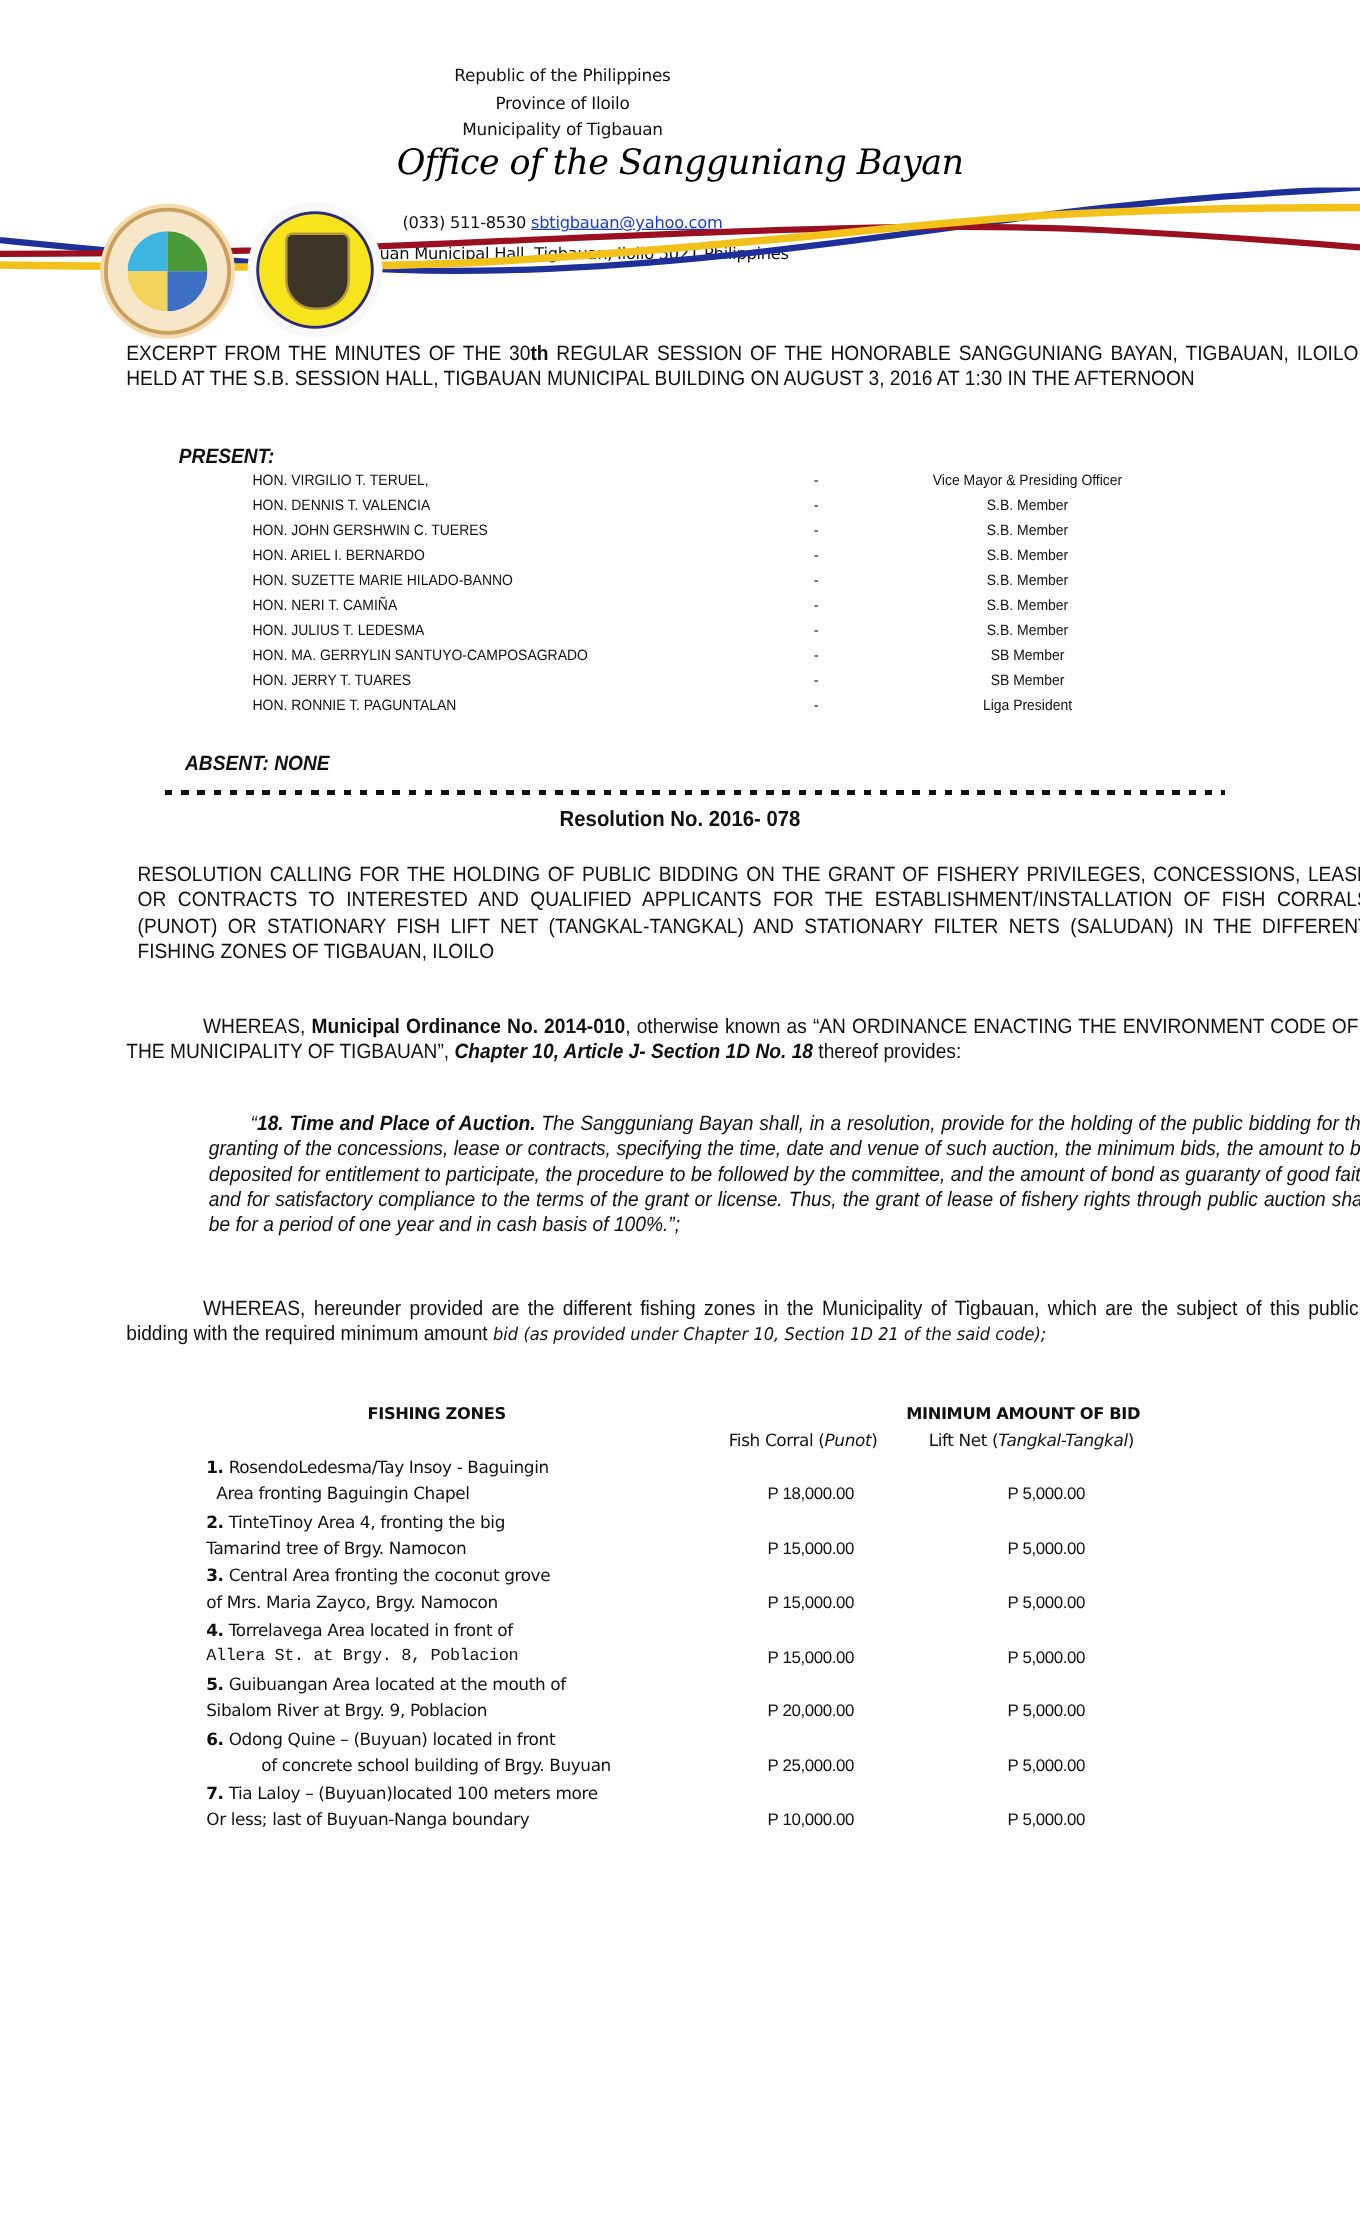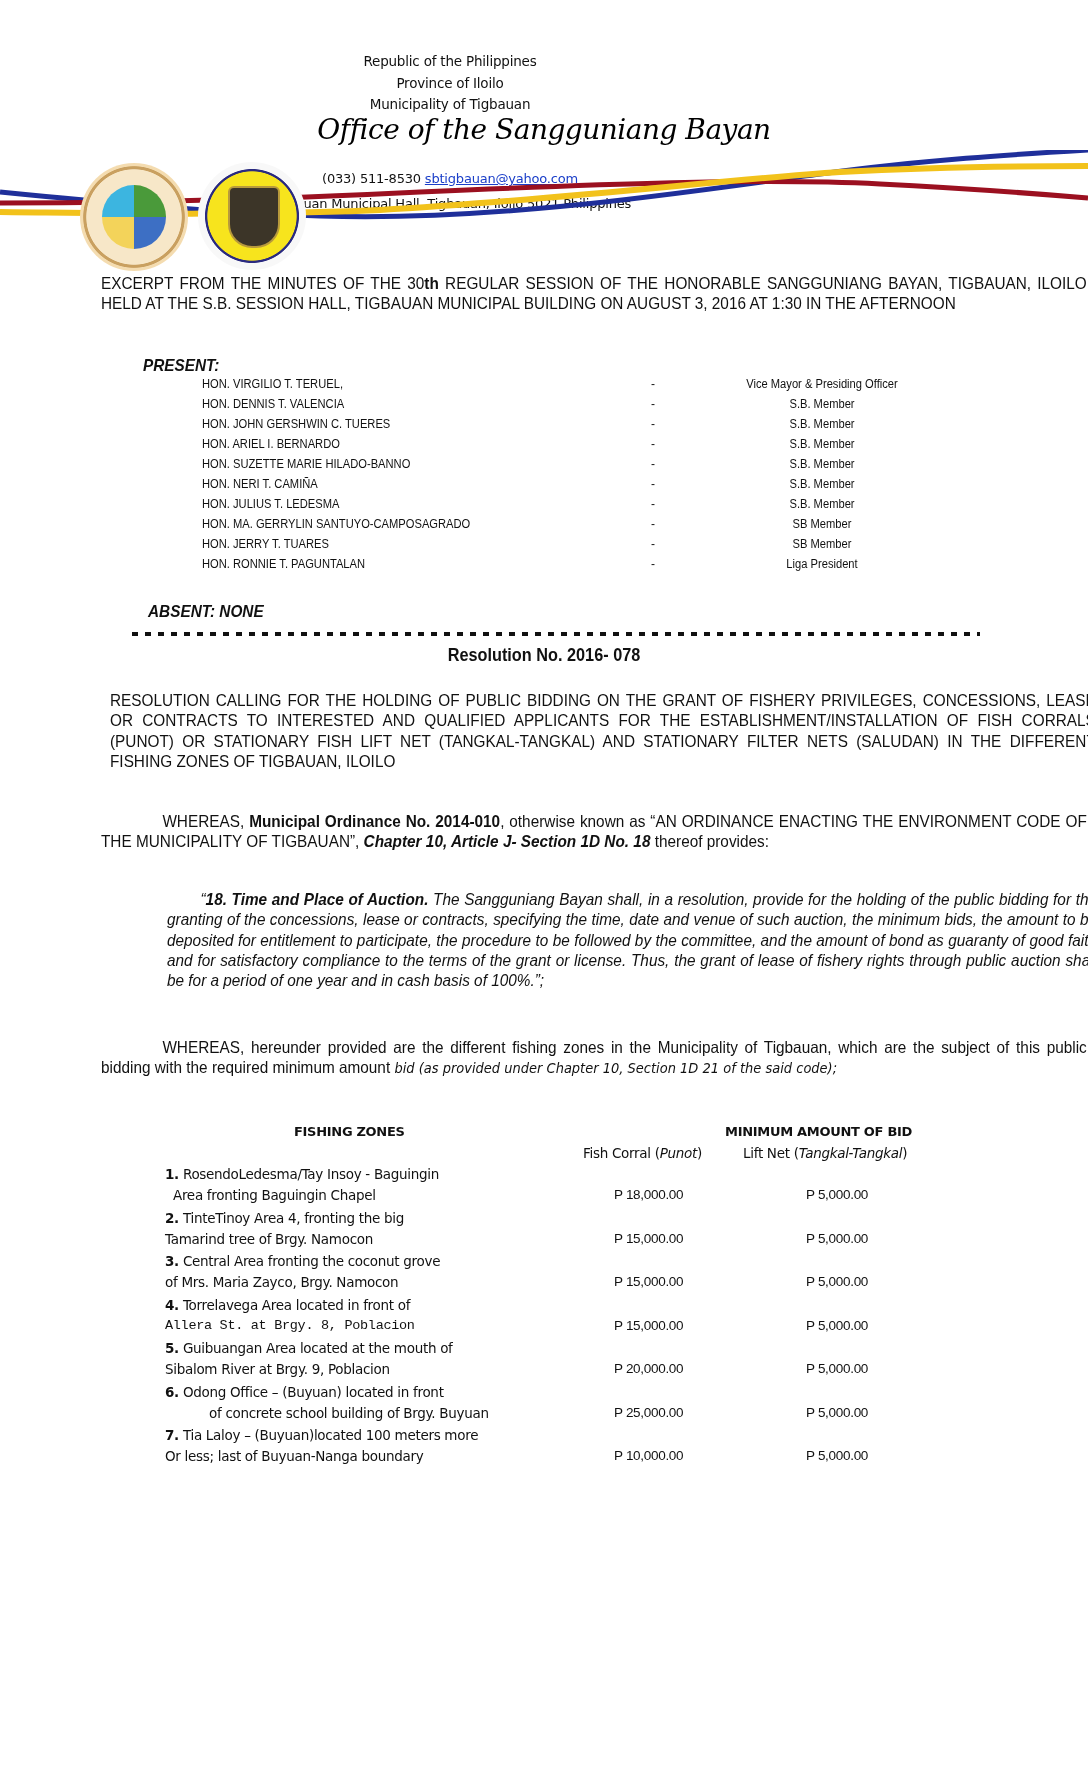--- a/index.html
+++ b/index.html
@@ -182,21 +182,21 @@
         <div class="amt" style="left:614px; top:1318px">P 15,000.00</div>
         <div class="amt" style="left:806px; top:1318px">P 5,000.00</div>
       </div>
       <div>
         <div class="zone-line" style="top:1340px"><b>5.</b><span> Guibuangan Area located at the mouth of</span></div>
         <div class="zone-line" style="top:1361px; white-space:pre;">Sibalom River at Brgy. 9, Poblacion</div>
         <div class="amt" style="left:614px; top:1361px">P 20,000.00</div>
         <div class="amt" style="left:806px; top:1361px">P 5,000.00</div>
       </div>
       <div>
-        <div class="zone-line" style="top:1384px"><b>6.</b><span> Odong Office – (Buyuan) located in front</span></div>
+        <div class="zone-line" style="top:1384px"><b>6.</b><span> Odong Quine – (Buyuan) located in front</span></div>
         <div class="zone-line" style="top:1405px; white-space:pre;margin-left:44px;">of concrete school building of Brgy. Buyuan</div>
         <div class="amt" style="left:614px; top:1405px">P 25,000.00</div>
         <div class="amt" style="left:806px; top:1405px">P 5,000.00</div>
       </div>
       <div>
         <div class="zone-line" style="top:1427px"><b>7.</b><span> Tia Laloy – (Buyuan)located 100 meters more</span></div>
         <div class="zone-line" style="top:1448px; white-space:pre;">Or less; last of Buyuan-Nanga boundary</div>
         <div class="amt" style="left:614px; top:1448px">P 10,000.00</div>
         <div class="amt" style="left:806px; top:1448px">P 5,000.00</div>
       </div>

